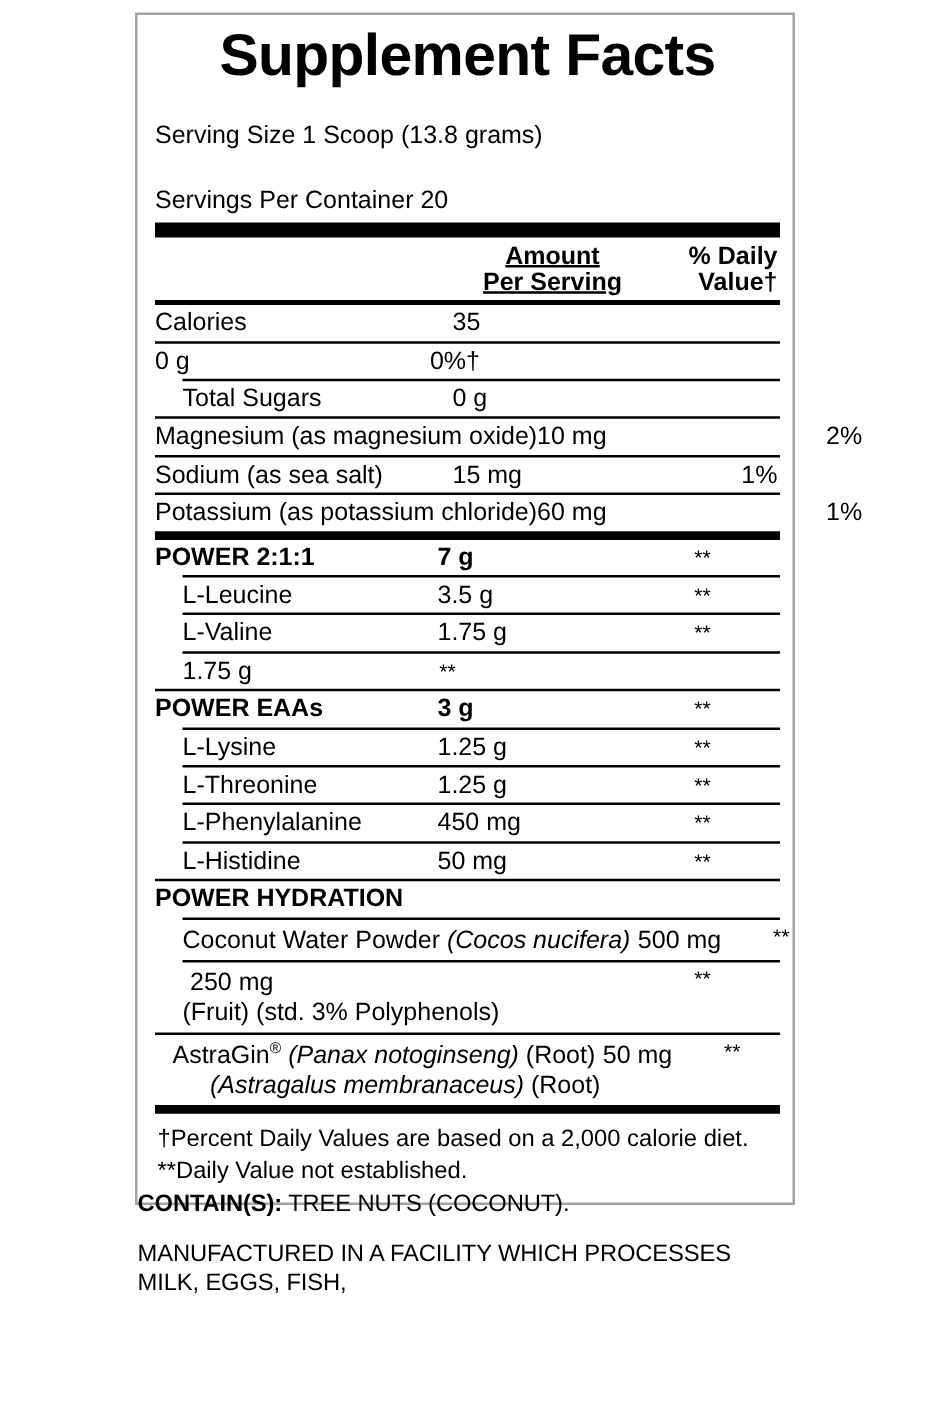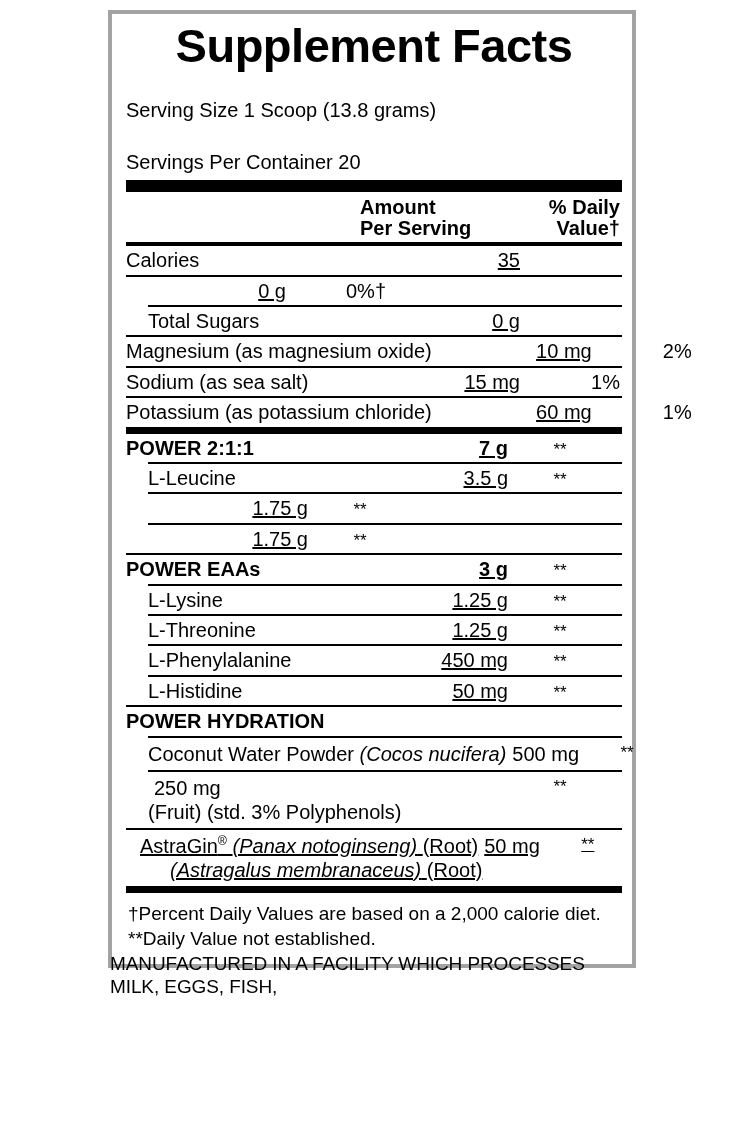--- a/index.html
+++ b/index.html
@@ -22,21 +22,21 @@
     width: 744px;
     height: 1128px;
   }
 
   
   .facts-box {
     position: absolute;
     left: 108px;
     top: 10px;
     width: 528px;            
-    border: 4px solid #a3a3a3;
+    border: 2px solid #a3a3a3;
     box-sizing: border-box;
     padding: 6px 10px 10px 14px;
     background: #fff;
   }
 
   .title {
     font-size: 47px;
     font-weight: bold;
     letter-spacing: -0.5px;
     line-height: 1.02;
@@ -70,22 +70,23 @@
     align-items: flex-end;
     font-weight: bold;
     font-size: 20px;
     line-height: 1.05;
     padding: 8px 0 3px 0;
     height: 50px;
     box-sizing: border-box;
   }
   .col-head .amount-head {
     width: 160px;
-    text-align: left;
+    text-align: center;
     padding-right: 4px;
+    text-decoration: underline;
   }
   .col-head .dv-head {
     width: 96px;
     text-align: right;
     padding-right: 2px;
   }
   .rule-heavy {
     height: 4px;
     background: #000;
   }
@@ -97,25 +98,24 @@
     line-height: 1.12;
     padding: 3px 0 3px 0;
     position: relative;
   }
   .row .name {
     flex: 1 1 auto;
     white-space: nowrap;
   }
   .row .amt {
     width: 160px;
-    text-align: right;
+    text-align: left;
     padding-right: 4px;
     white-space: nowrap;
     flex: 0 0 auto;
-    text-decoration: underline;
   }
   .row .dv {
     width: 96px;
     text-align: right;
     padding-right: 2px;
     white-space: nowrap;
     flex: 0 0 auto;
   }
   .row .dv.stars {
     font-size: 17px;
@@ -139,21 +139,21 @@
 
   
   .row.flow {
     display: block;
     font-size: 20px;
     line-height: 1.2;
     padding: 4px 0 4px 22px;
   }
   .row.flow .inner {
     display: flex;
-    align-items: center;
+    align-items: flex-start;
   }
   .row.flow .nm {
     flex: 0 0 auto;
     white-space: nowrap;
   }
   .row.flow .amt-inline {
     flex: 1 1 auto;
     white-space: nowrap;
     padding-left: 6px;
   }
@@ -282,20 +282,21 @@
     <div class="sep i1"></div>
 
     <div class="row indent1">
       <span class="name">L-Leucine</span>
       <span class="amt">3.5 g</span>
       <span class="dv stars">**</span>
     </div>
     <div class="sep i1"></div>
 
     <div class="row indent1">
+      <span class="name">L-Valine</span>
       <span class="amt">1.75 g</span>
       <span class="dv stars">**</span>
     </div>
     <div class="sep i1"></div>
 
     <div class="row indent1">
       <span class="amt">1.75 g</span>
       <span class="dv stars">**</span>
     </div>
     <div class="sep i0"></div>
@@ -353,41 +354,44 @@
 
     <div class="row flow">
       <div class="inner">
         <span class="amt-inline">250 mg</span>
         <span class="dv">**</span>
       </div>
       <span class="sub">(Fruit) (std. 3% Polyphenols)</span>
     </div>
     <div class="sep i0"></div>
 
-    <div class="row flow" style="padding-left:14px;text-decoration:underline;">
+    <div class="row flow" style="padding-left:14px;">
       <div class="inner">
         <span class="nm"><span>AstraGin</span><sup>®</sup> <i>(Panax notoginseng)</i> <span>(Root)</span></span>
         <span class="amt-inline" style="text-align:center;">50 mg</span>
         <span class="dv">**</span>
       </div>
       <span class="sub ind"><i>(Astragalus membranaceus)</i> <span>(Root)</span></span>
     </div>
 
     <div class="bar-med"></div>
 
     <div class="footnotes">
       <div>†Percent Daily Values are based on a 2,000 calorie diet.</div>
       <div>**Daily Value not established.</div>
     </div>
 
   </div>
 
   <div class="bottom">
 
 
+    <div class="blk">
+      <div><b>CONTAIN(S):</b> <span>TREE NUTS (COCONUT).</span></div>
+    </div>
 
     <div class="blk">
       <div>MANUFACTURED IN A FACILITY WHICH PROCESSES MILK, EGGS, FISH,</div>
 
     </div>
 
   </div>
 
 </div>
 

